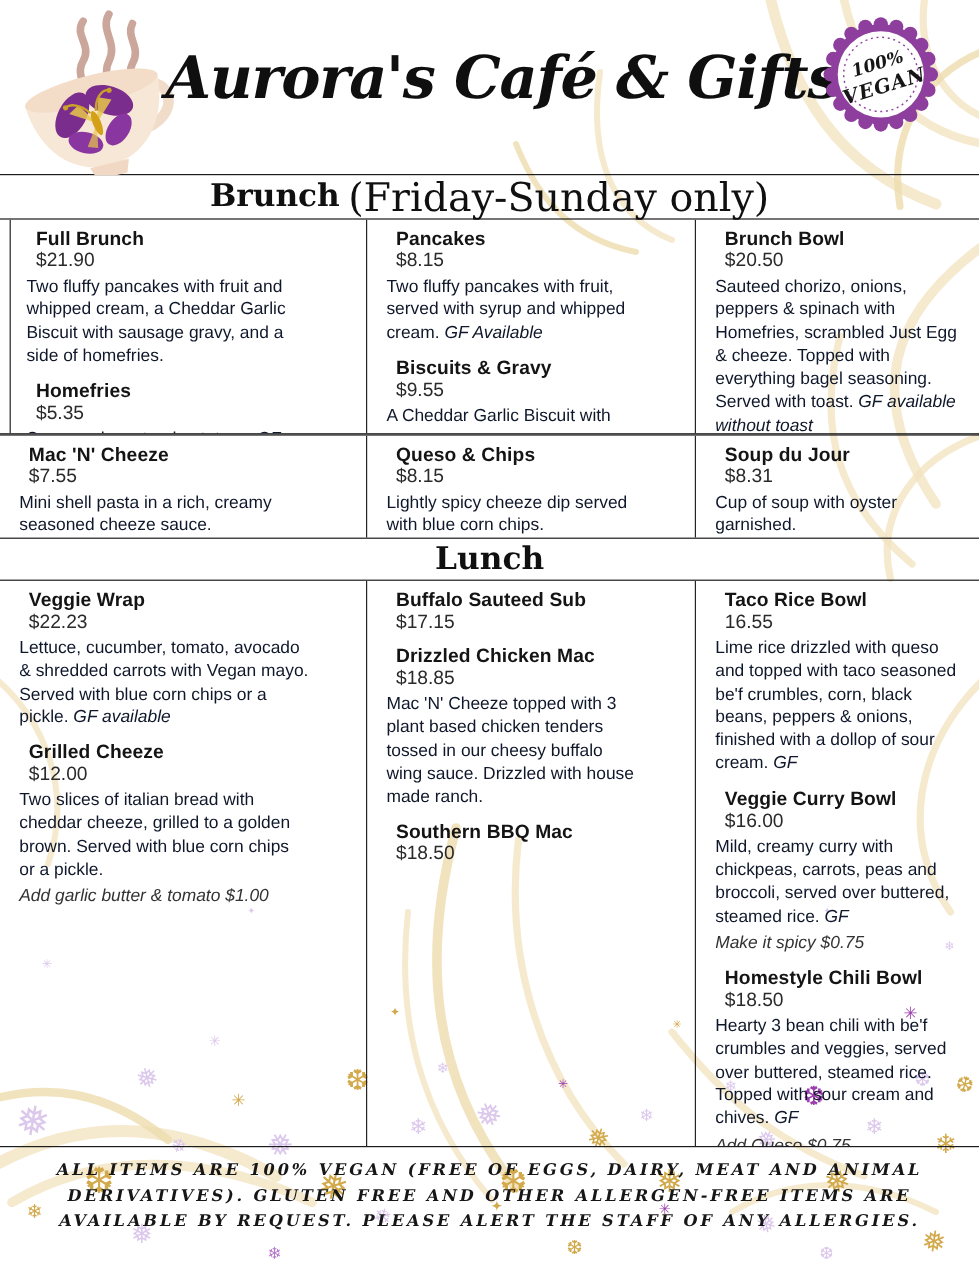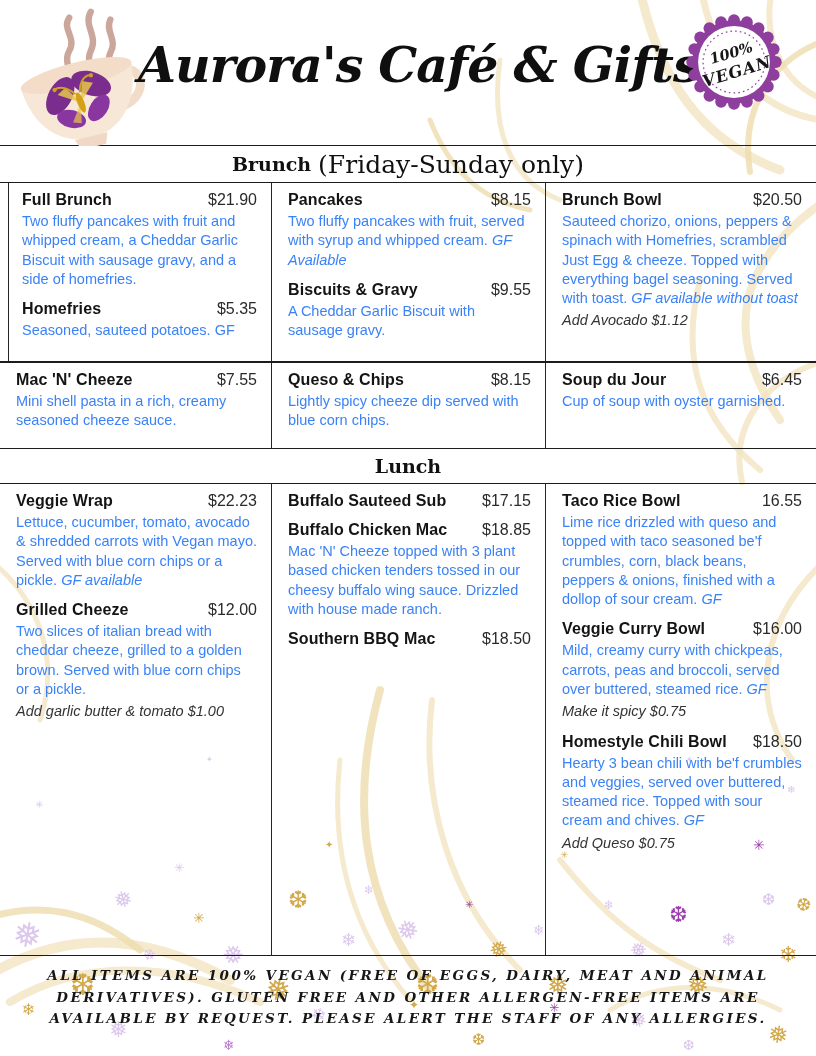--- a/index.html
+++ b/index.html
@@ -14,33 +14,33 @@
   .content { position:relative; z-index:1; }
   .header { position:relative; height:145px; }
   .logo-svg { position:absolute; left:10px; top:4px; }
   .cafe-title { position:absolute; left:138px; right:148px; top:36px; margin:0; text-align:center;
                 font-family:"DejaVu Serif", serif; font-style:italic; font-weight:bold;
                 font-size:49px; color:#0f0f0f; letter-spacing:-1px; white-space:nowrap; }
   .badge-svg { position:absolute; left:684px; top:5px; }
   .hr { border-top:1.6px solid #1c1c1c; }
   .sec-title { display:flex; align-items:center; justify-content:center;
                font-family:"DejaVu Serif", serif; color:#101010; }
-  .sec-title .sec-bold { font-weight:bold; font-size:19px; }
-  .sec-title .sec-sub { font-weight:normal; font-size:25px; margin-left:7px; }
+  .sec-title .sec-bold { font-weight:bold; font-size:26px; }
+  .sec-title .sec-sub { font-weight:normal; font-size:33px; margin-left:7px; }
   .st-brunch { height:36px; } .st-sides { height:31px; } .st-lunch { height:34px; }
   .row { display:grid; grid-template-columns:271px 274px 271px; overflow:hidden; }
   .row-brunch { height:178px; } .row-sides { height:85px; } .row-lunch { height:471px; }
   .col { padding:8px 14px 0 16px; box-sizing:border-box; }
-  .col + .col { border-left:1.6px solid #242424; }
+  .col + .col { border-left:1.6px solid #242424;margin-left:34px; }
   .row-brunch .col:first-child { border-left:1.6px solid #242424; margin-left:8px; padding-left:13px; }
   .item { margin-bottom:11px; }
-  .item-head { display:flex; justify-content:space-between; align-items:baseline; margin-bottom:3px; }
+  .item-head { display:flex; justify-content:space-between; align-items:baseline; margin-bottom:3px;flex-direction:column; }
   .item-name { font-weight:bold; font-size:16px; color:#141414; letter-spacing:.1px; }
   .item-price { font-size:16px; color:#2a2a2a; white-space:nowrap; margin-left:8px; }
-  .item-desc { font-size:14.5px; line-height:1.33; color:#3b82f6; }
+  .item-desc { font-size:14.5px; line-height:1.33; color:#0f172a; }
   .item-desc em { font-style:italic; }
   .item-note { font-style:italic; font-size:14.5px; line-height:1.4; color:#333; margin-top:2px; }
   .footer { height:60px; padding:9px 24px 0; box-sizing:content-box; }
   .footer-text { text-align:center; text-transform:uppercase;
                  font-family:"DejaVu Serif", serif; font-style:italic; font-weight:bold;
                  font-size:13.5px; line-height:1.6; letter-spacing:2.4px; color:#161616; }
 </style>
 </head>
 <body>
 
@@ -251,21 +251,21 @@
               <span class="item-name">Queso &amp; Chips</span>
               <span class="item-price">$8.15</span>
             </div>
             <div class="item-desc">Lightly spicy cheeze dip served with blue corn chips.</div>
           </div>
         </div>
         <div class="col">
           <div class="item">
             <div class="item-head">
               <span class="item-name">Soup du Jour</span>
-              <span class="item-price">$6.45</span>
+              <span class="item-price">$8.31</span>
             </div>
             <div class="item-desc">Cup of soup with oyster garnished.</div>
           </div>
         </div>
       </div>
     <div class="hr"></div>
 
     <div class="sec-title st-lunch">
       <span class="sec-bold">Lunch</span>
     </div>
@@ -290,21 +290,21 @@
         </div>
         <div class="col">
           <div class="item">
             <div class="item-head">
               <span class="item-name">Buffalo Sauteed Sub</span>
               <span class="item-price">$17.15</span>
             </div>
           </div>
           <div class="item">
             <div class="item-head">
-              <span class="item-name">Buffalo Chicken Mac</span>
+              <span class="item-name">Drizzled Chicken Mac</span>
               <span class="item-price">$18.85</span>
             </div>
             <div class="item-desc">Mac 'N' Cheeze topped with 3 plant based chicken tenders tossed in our cheesy buffalo wing sauce. Drizzled with house made ranch.</div>
           </div>
           <div class="item">
             <div class="item-head">
               <span class="item-name">Southern BBQ Mac</span>
               <span class="item-price">$18.50</span>
             </div>
           </div>

